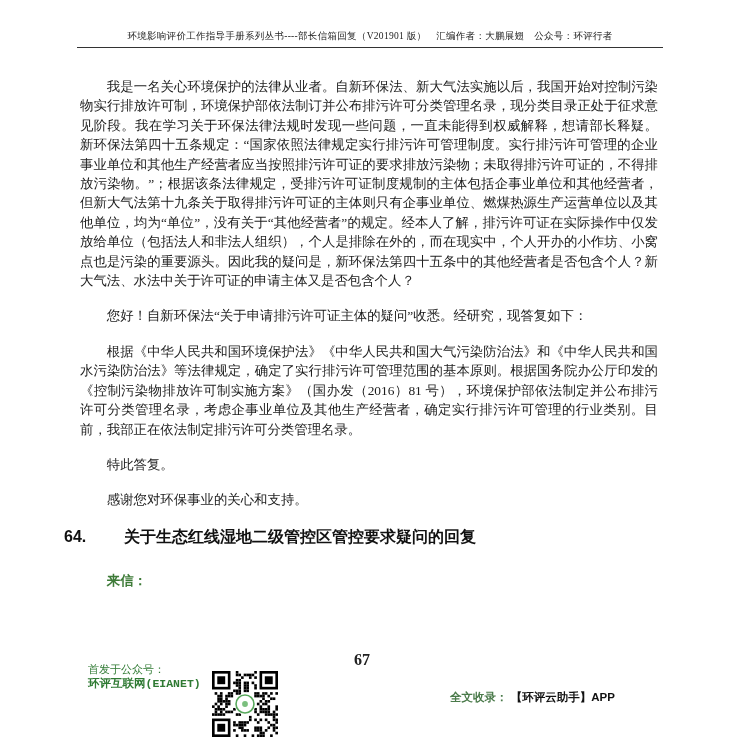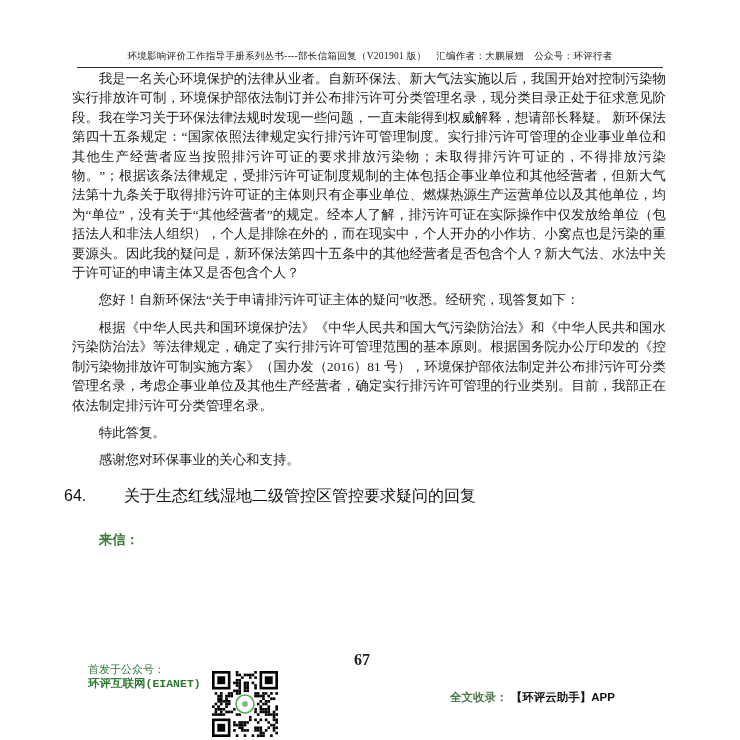--- a/index.html
+++ b/index.html
@@ -5,33 +5,33 @@
   html,body{margin:0;padding:0;background:#ffffff;}
   .page{
     position:relative;width:740px;height:740px;background:#ffffff;
     overflow:hidden;
     font-family:"Liberation Serif","DejaVu Serif",serif;
     color:#1c1c1c;
   }
   .doc-header{
     position:absolute;left:77px;right:77px;top:30px;
     text-align:center;font-size:9.5px;letter-spacing:.3px;color:#222;
-    border-bottom:1.4px solid #333;padding-bottom:4px;margin-top:20px;
+    border-bottom:1.4px solid #333;padding-bottom:4px;
   }
   .doc-body{
     position:absolute;left:64px;right:66px;top:61px;
     font-size:13.4px;line-height:19.4px;text-align:justify;
   }
-  .para{margin:8px;}
+  .para{margin:16px;}
   .indent{text-indent:2em;}
   .label{text-indent:2em;font-weight:bold;}
   .green{color:#3e7b38;}
   .section-heading{
     margin:15px 0 24px 0;font-size:16px;line-height:21px;
-    font-weight:normal;color:#111;text-align:left;
+    font-weight:bold;color:#111;text-align:left;
   }
   .sec-num{display:inline-block;min-width:56px;font-family:"Liberation Sans","DejaVu Sans",sans-serif;}
   .page-number{
     position:absolute;left:64px;right:80px;top:651px;text-align:center;
     font-family:Liberation Serif, serif;
     font-size:16px;font-weight:bold;color:#222;
   }
   .footer-left{
     position:absolute;left:88px;top:663px;
     font-family:Liberation Mono, monospace;

